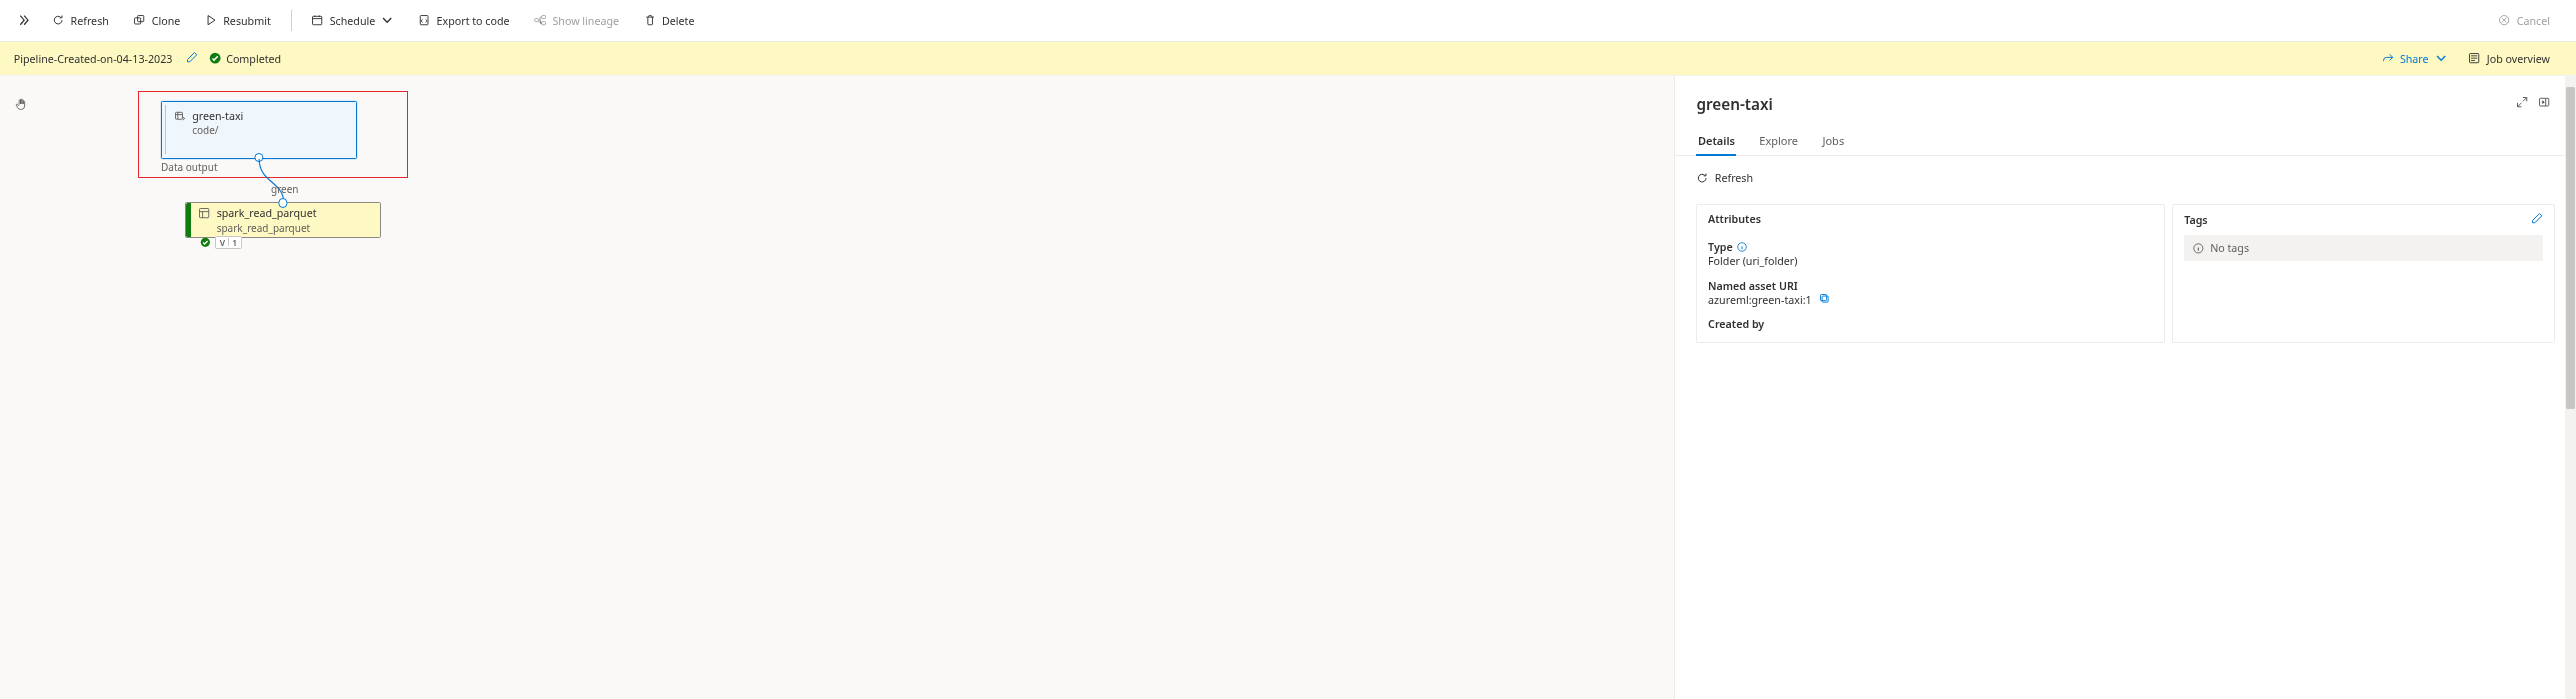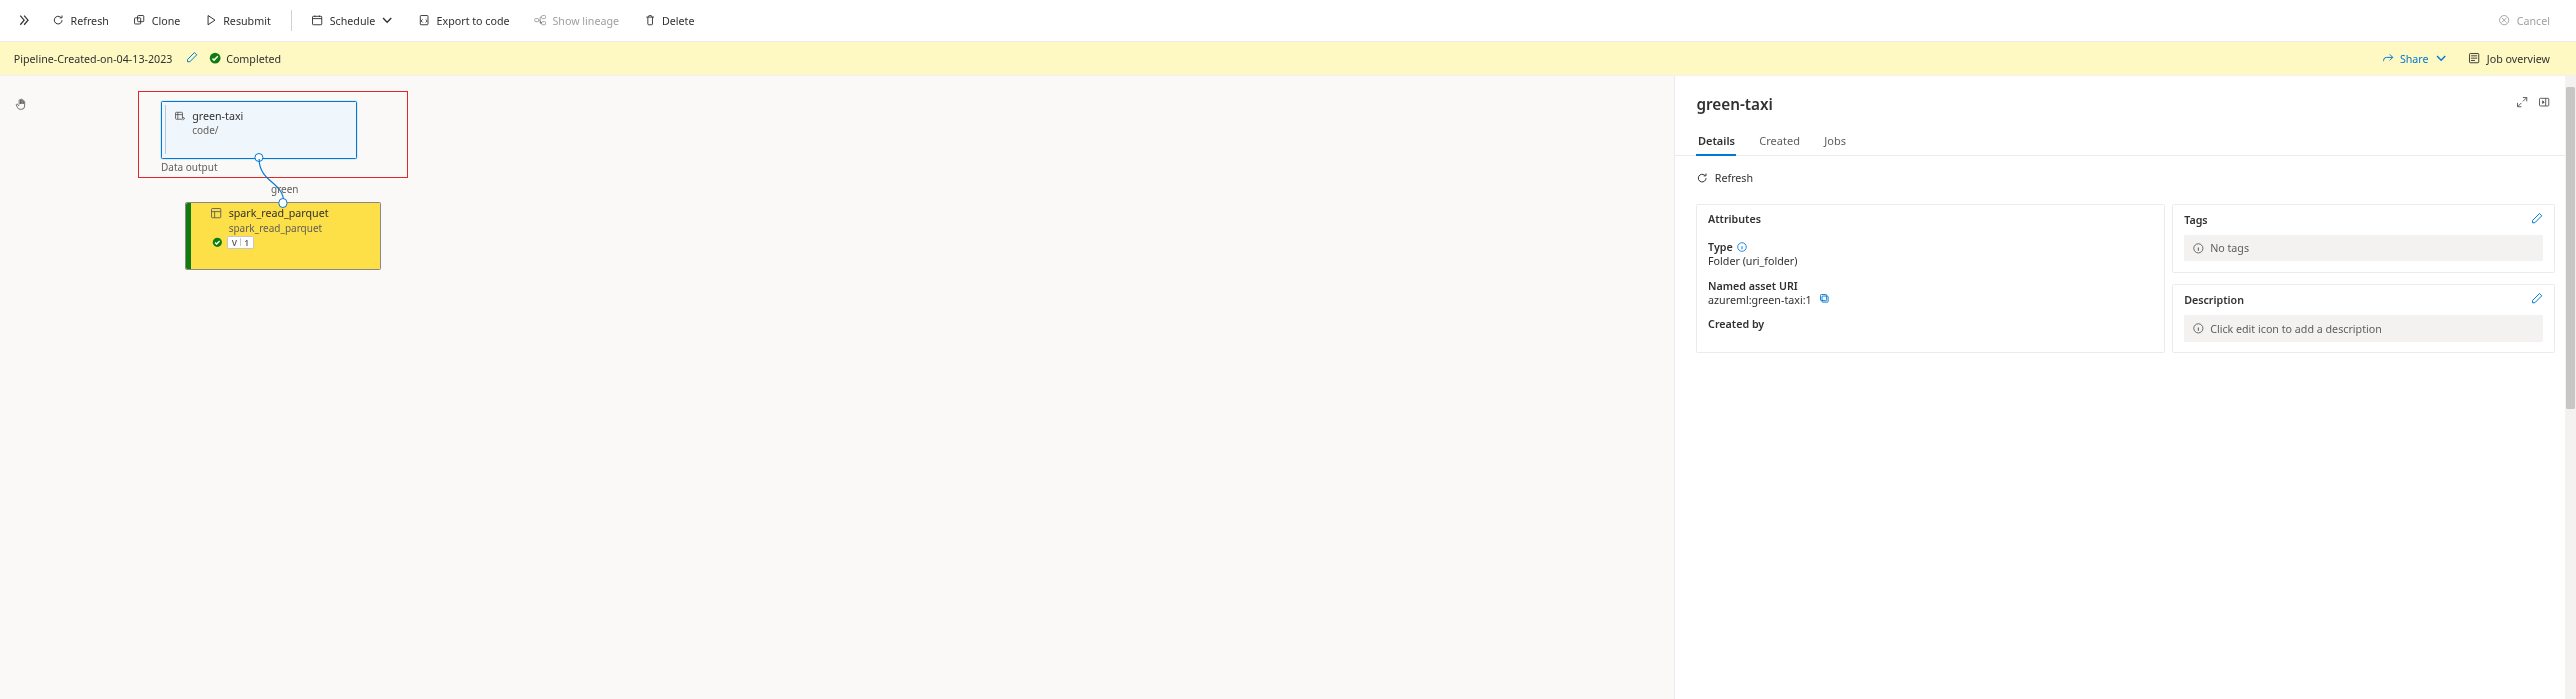--- a/index.html
+++ b/index.html
@@ -163,26 +163,25 @@
     top: 106px;
     font-size: 10px;
     color: #605e5c;
   }
   
   .node-comp {
     position: absolute;
     left: 185px;
     top: 126px;
     width: 196px;
-    height: 68px;
+    height: 36px;
     border: 0.8px solid #8a8886;
-    background: #fde047;
+    background: #fef9c3;
     border-radius: 1.5px;
     display: flex;
-    gap: 12px;
   }
   .node-comp .stripe {
     width: 4.6px;
     background: #107c10;
     border-radius: 1.5px 0 0 1.5px;
     flex: none;
   }
   .node-comp .body {
     flex: 1;
     padding: 3.1px 7.7px 1.5px;
@@ -499,21 +498,21 @@
       <div class="iconbtn">
         <svg viewBox="0 0 16 16" width="12.3" height="12.3">
             <rect x="2" y="3" width="12" height="10" rx="1" fill="none" stroke="currentColor" stroke-width="1.3"></rect>
             <path stroke="currentColor" stroke-width="1.3" d="M10 3v10M5 8h3M6 6l2 2-2 2"></path>
           </svg>
       </div>
     </div>
 
     <div class="panel-tabs">
       <div class="panel-tab active">Details</div>
-      <div class="panel-tab">Created</div>
+      <div class="panel-tab">Explore</div>
       <div class="panel-tab">Jobs</div>
     </div>
 
     <div class="panel-body">
       <div class="refresh-row">
         <div class="cmd">
           <svg viewBox="0 0 16 16">
               <path fill="none" stroke="currentColor" stroke-width="1.3" d="M13 8a5 5 0 1 1-1.6-3.7M13 2v3h-3"></path>
             </svg>
           <span>Refresh</span>
@@ -566,40 +565,20 @@
               <div class="muted-row">
                 <svg viewBox="0 0 14 14" width="10.7" height="10.7">
                     <circle cx="7" cy="7" r="6" fill="none" stroke="#605e5c" stroke-width="1.2"></circle>
                     <path stroke="#605e5c" stroke-width="1.4" d="M7 6v4M7 4v.01"></path>
                   </svg>
                 <span>No tags</span>
               </div>
             </div>
           </div>
 
-          <div class="card">
-            <div class="card-head">
-              <span>Description</span>
-              <div class="spacer"></div>
-              <span style="color:#0078d4; cursor:pointer;">
-                <svg viewBox="0 0 16 16" width="12.3" height="12.3">
-                    <path fill="none" stroke="currentColor" stroke-width="1.3" d="M11 2l3 3-9 9H2v-3z"></path>
-                  </svg>
-              </span>
-            </div>
-            <div class="card-body">
-              <div class="muted-row">
-                <svg viewBox="0 0 14 14" width="10.7" height="10.7">
-                    <circle cx="7" cy="7" r="6" fill="none" stroke="#605e5c" stroke-width="1.2"></circle>
-                    <path stroke="#605e5c" stroke-width="1.4" d="M7 6v4M7 4v.01"></path>
-                  </svg>
-                <span>Click edit icon to add a description</span>
-              </div>
-            </div>
-          </div>
         </div>
       </div>
     </div>
 
     <div class="scroll-stub">
       <div class="scroll-thumb"></div>
     </div>
   </div>
 
 </div>

